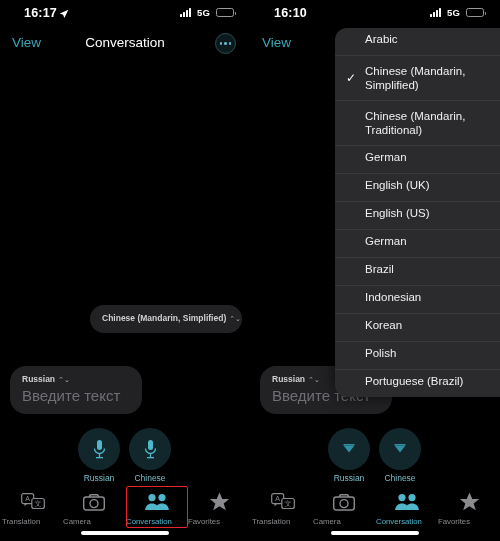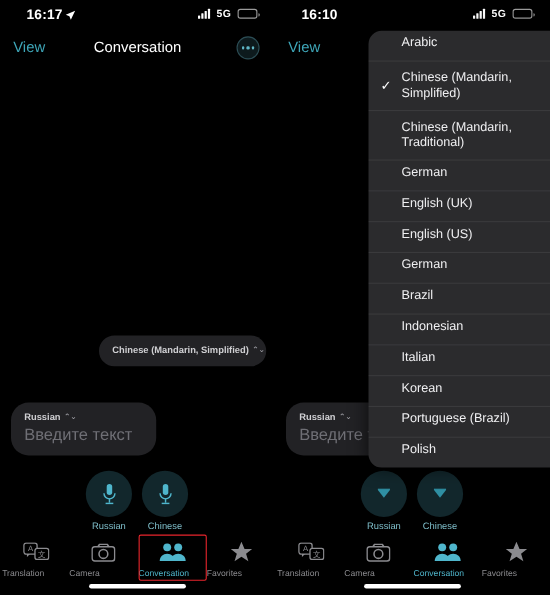--- a/index.html
+++ b/index.html
@@ -363,19 +363,18 @@
   <div class="dropdown" id="dropdown">
       <div class="ddrow"><span>Arabic</span></div>
       <div class="ddrow two"><span class="check">✓</span><span>Chinese (Mandarin, Simplified)</span></div>
       <div class="ddrow two"><span>Chinese (Mandarin, Traditional)</span></div>
       <div class="ddrow"><span>German</span></div>
       <div class="ddrow"><span>English (UK)</span></div>
       <div class="ddrow"><span>English (US)</span></div>
       <div class="ddrow"><span>German</span></div>
       <div class="ddrow"><span>Brazil</span></div>
       <div class="ddrow"><span>Indonesian</span></div>
-      <div class="ddrow"><span>Italian</span></div>
       <div class="ddrow"><span>Korean</span></div>
+      <div class="ddrow"><span>Polish</span></div>
       <div class="ddrow"><span>Portuguese (Brazil)</span></div>
-      <div class="ddrow"><span>Polish</span></div>
     </div>
 
 </div>
 
 </body></html>

